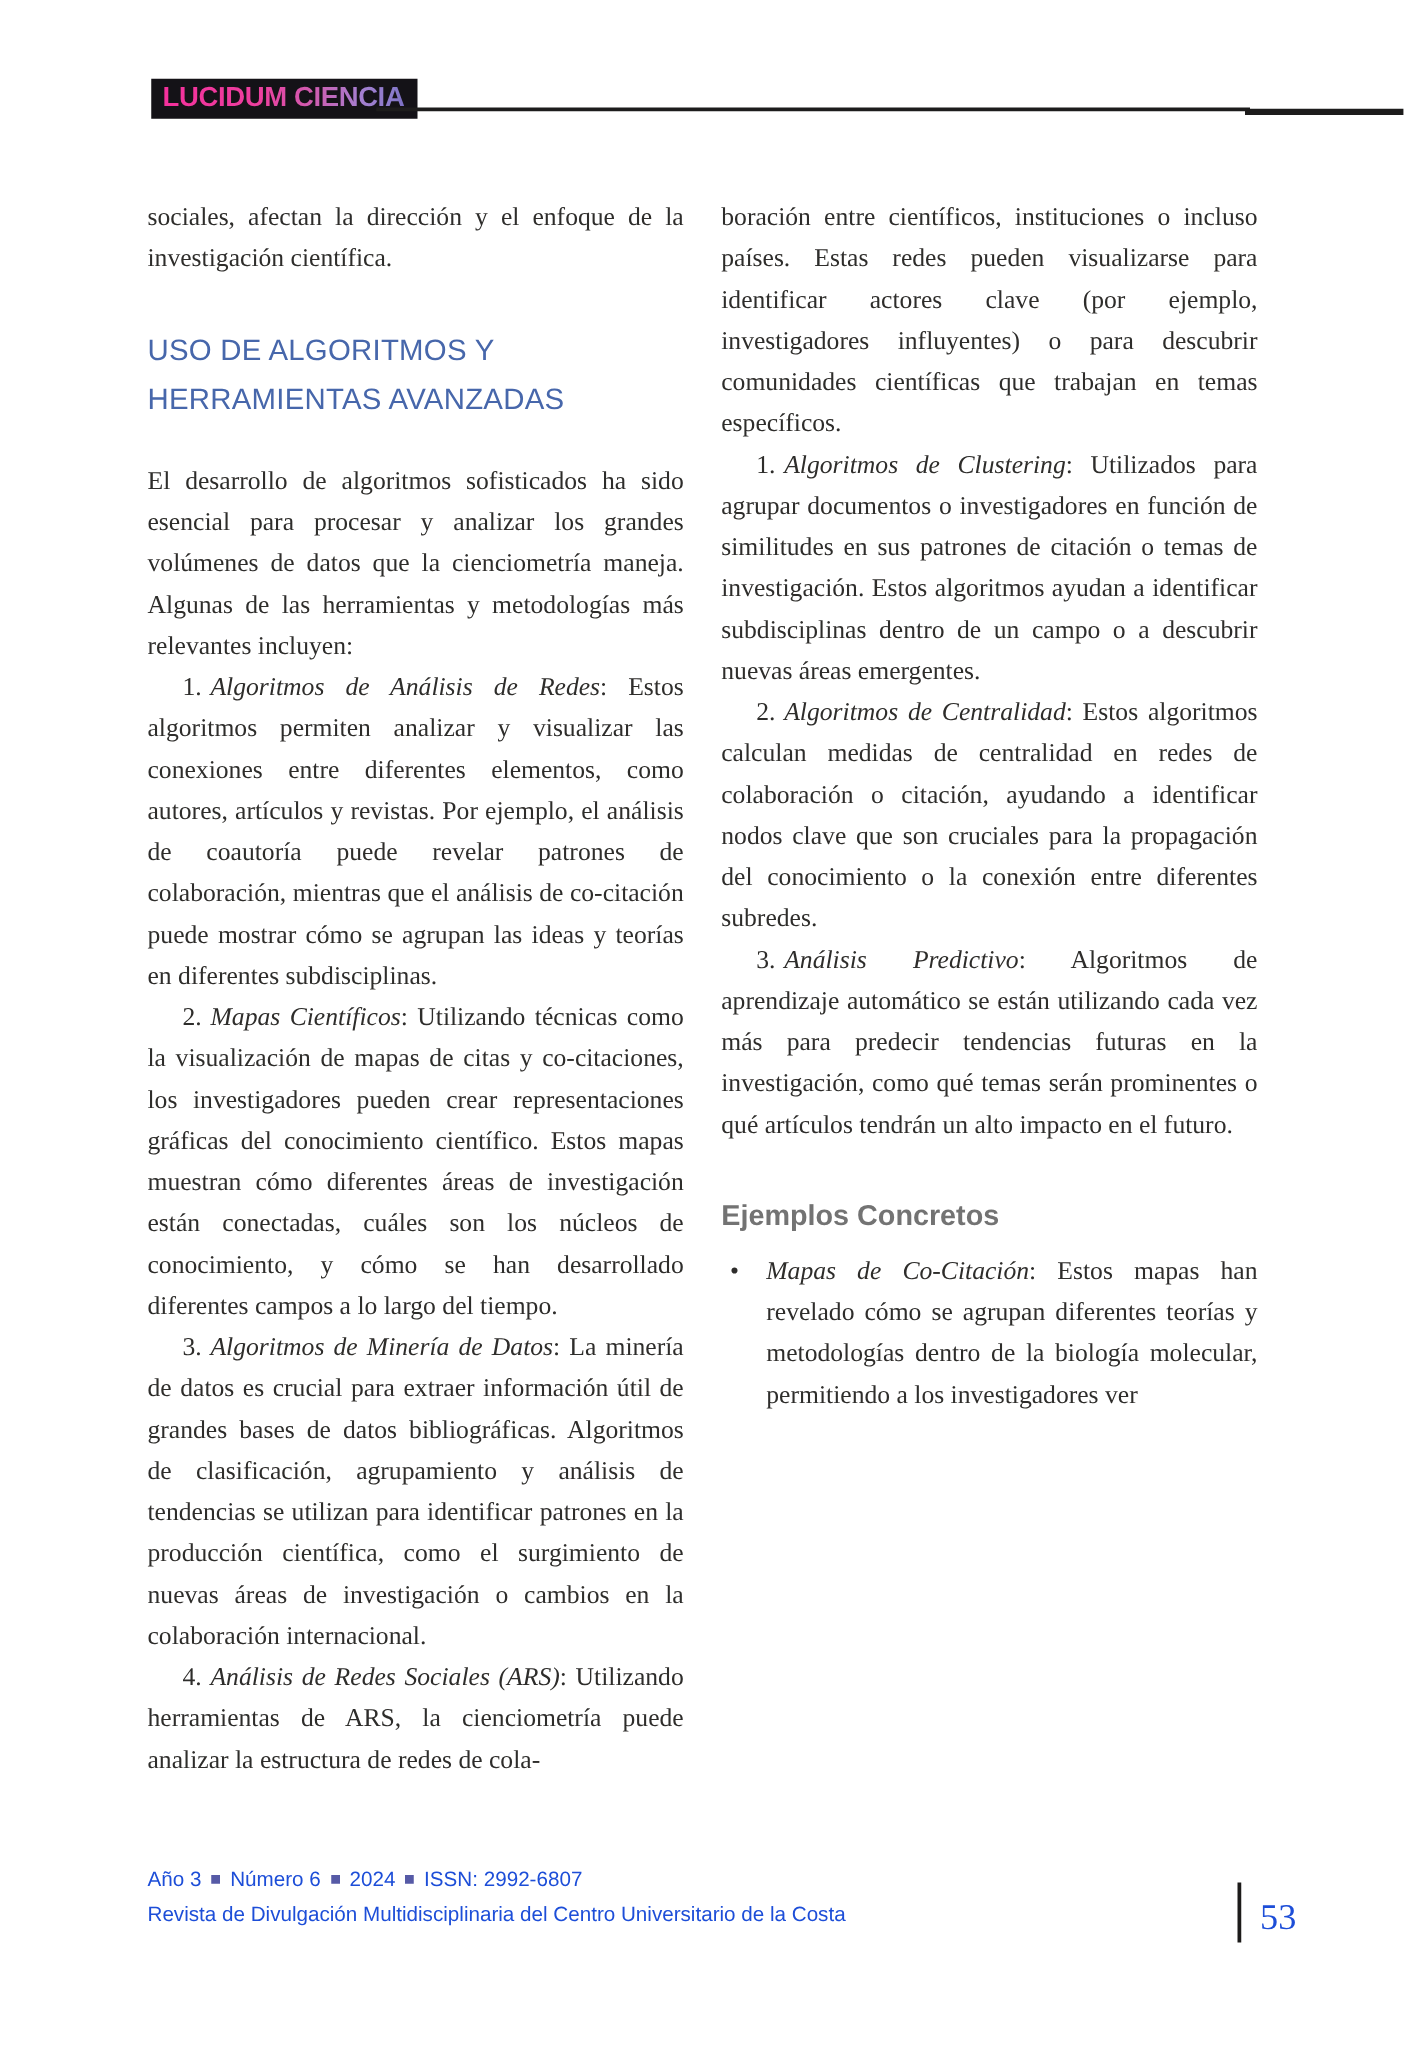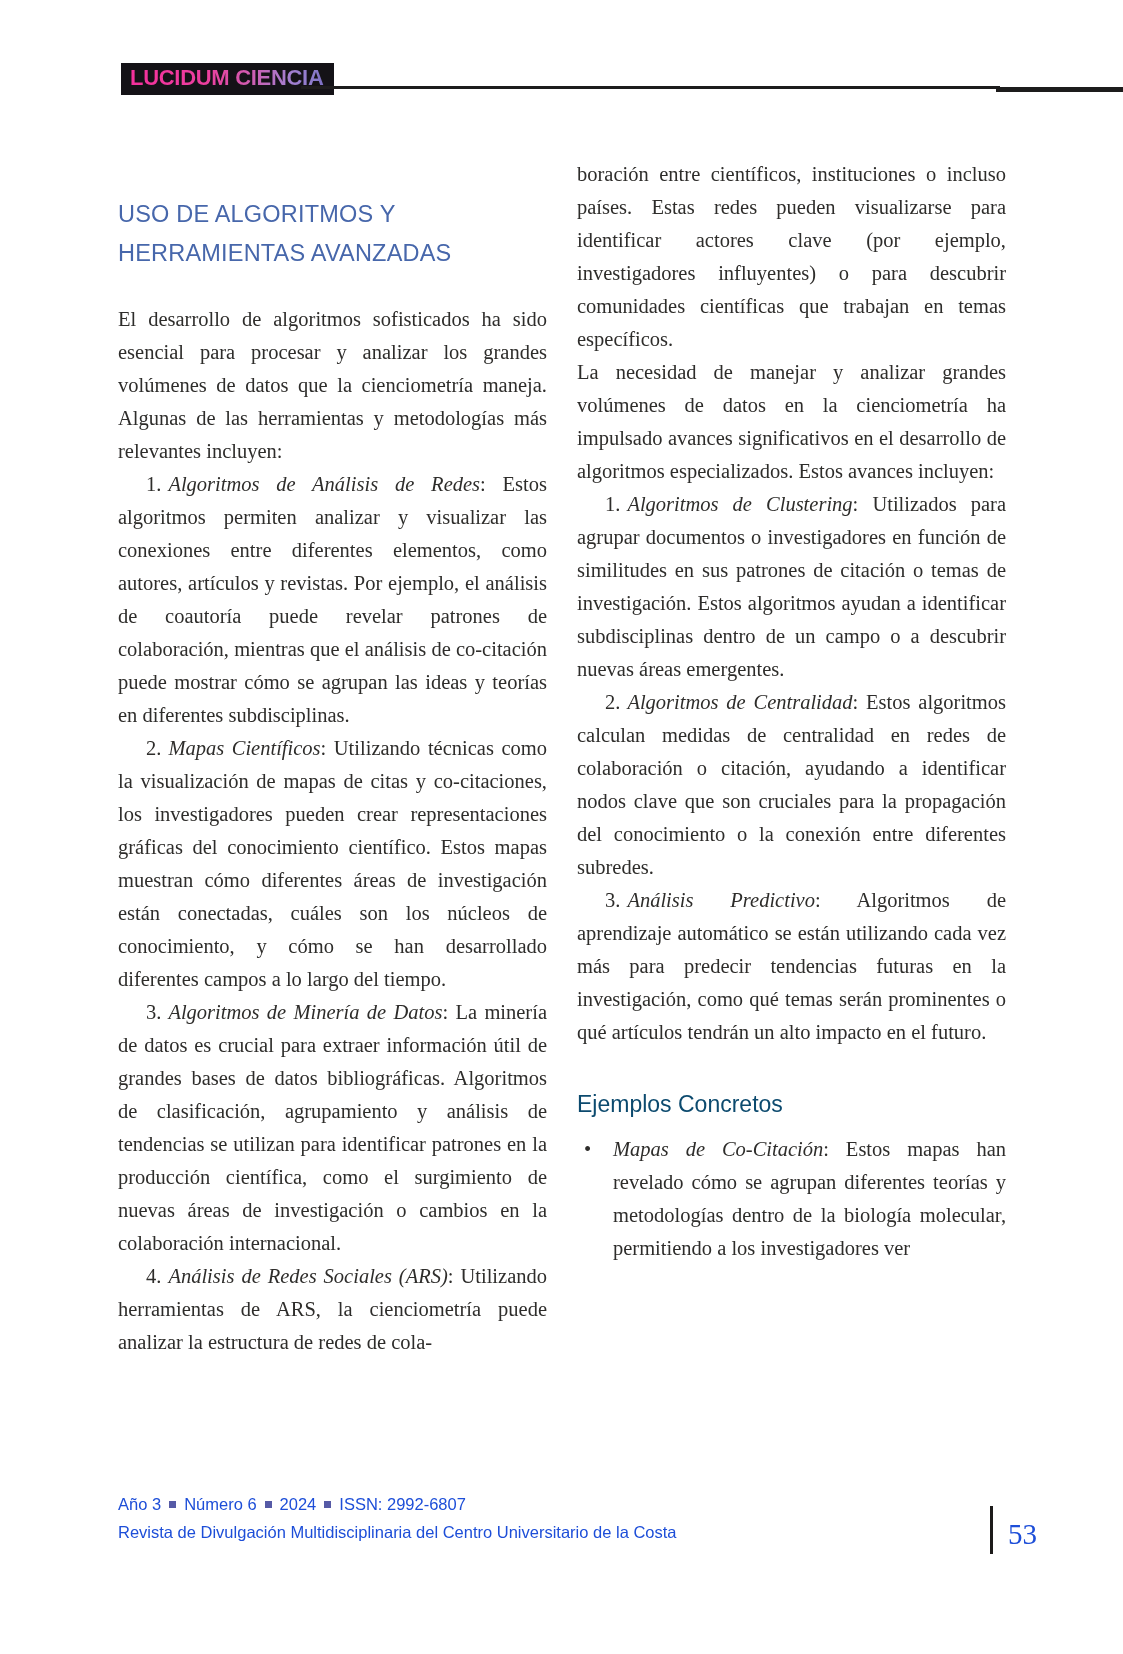--- a/index.html
+++ b/index.html
@@ -77,22 +77,22 @@
     font-family: "Liberation Sans", sans-serif;
     font-weight: normal;
     color: #4767ab;
     font-size: 23.5px;
     line-height: 39px;
     letter-spacing: 0.2px;
     margin: 37px 0 30px 0;
   }
   h3.subsec {
     font-family: "Liberation Sans", sans-serif;
-    font-weight: normal;
-    color: #0c4a6e;
+    font-weight: bold;
+    color: #737373;
     font-size: 23px;
     line-height: 30px;
     margin: 40px 0 14px 0;
   }
 
   .bullet-item { position: relative; padding-left: 36px; }
   .bullet-item .dot {
     position: absolute;
     left: 7px;
     top: 0;
@@ -145,39 +145,39 @@
 
   <div class="logo-box">
     <span class="logo-text">LUCIDUM CIENCIA</span>
   </div>
   <div class="rule-thin"></div>
   <div class="rule-thick"></div>
 
   <main class="columns">
 
     <section class="col">
+      <p class="body">sociales, afectan la dirección y el enfoque de la investigación científica.</p>
 
       <h2 class="sec">USO DE ALGORITMOS Y HERRAMIENTAS AVANZADAS</h2>
 
       <p class="body">El desarrollo de algoritmos sofisticados ha sido esencial para procesar y analizar los grandes volúmenes de datos que la cienciometría maneja. Algunas de las herramientas y metodologías más relevantes incluyen:</p>
 
       <p class="body item"><span class="num">1.</span><em class="term">Algoritmos de Análisis de Redes</em><span>: Estos algoritmos permiten analizar y visualizar las conexiones entre diferentes elementos, como autores, artículos y revistas. Por ejemplo, el análisis de coautoría puede revelar patrones de colaboración, mientras que el análisis de co-citación puede mostrar cómo se agrupan las ideas y teorías en diferentes subdisciplinas.</span></p>
 
       <p class="body item"><span class="num">2.</span><em class="term">Mapas Científicos</em><span>: Utilizando técnicas como la visualización de mapas de citas y co-citaciones, los investigadores pueden crear representaciones gráficas del conocimiento científico. Estos mapas muestran cómo diferentes áreas de investigación están conectadas, cuáles son los núcleos de conocimiento, y cómo se han desarrollado diferentes campos a lo largo del tiempo.</span></p>
 
       <p class="body item"><span class="num">3.</span><em class="term">Algoritmos de Minería de Datos</em><span>: La minería de datos es crucial para extraer información útil de grandes bases de datos bibliográficas. Algoritmos de clasificación, agrupamiento y análisis de tendencias se utilizan para identificar patrones en la producción científica, como el surgimiento de nuevas áreas de investigación o cambios en la colaboración internacional.</span></p>
 
       <p class="body item"><span class="num">4.</span><em class="term">Análisis de Redes Sociales (ARS)</em><span>: Utilizando herramientas de ARS, la cienciometría puede analizar la estructura de redes de cola-</span></p>
     </section>
 
     <section class="col">
       <p class="body">boración entre científicos, instituciones o incluso países. Estas redes pueden visualizarse para identificar actores clave (por ejemplo, investigadores influyentes) o para descubrir comunidades científicas que trabajan en temas específicos.</p>
 
 
-      <p class="body">La necesidad de manejar y analizar grandes volúmenes de datos en la cienciometría ha impulsado avances significativos en el desarrollo de algoritmos especializados. Estos avances incluyen:</p>
 
       <p class="body item"><span class="num">1.</span><em class="term">Algoritmos de Clustering</em><span>: Utilizados para agrupar documentos o investigadores en función de similitudes en sus patrones de citación o temas de investigación. Estos algoritmos ayudan a identificar subdisciplinas dentro de un campo o a descubrir nuevas áreas emergentes.</span></p>
 
       <p class="body item"><span class="num">2.</span><em class="term">Algoritmos de Centralidad</em><span>: Estos algoritmos calculan medidas de centralidad en redes de colaboración o citación, ayudando a identificar nodos clave que son cruciales para la propagación del conocimiento o la conexión entre diferentes subredes.</span></p>
 
       <p class="body item"><span class="num">3.</span><em class="term">Análisis Predictivo</em><span>: Algoritmos de aprendizaje automático se están utilizando cada vez más para predecir tendencias futuras en la investigación, como qué temas serán prominentes o qué artículos tendrán un alto impacto en el futuro.</span></p>
 
       <h3 class="subsec">Ejemplos Concretos</h3>
 
       <div class="body bullet-item">

